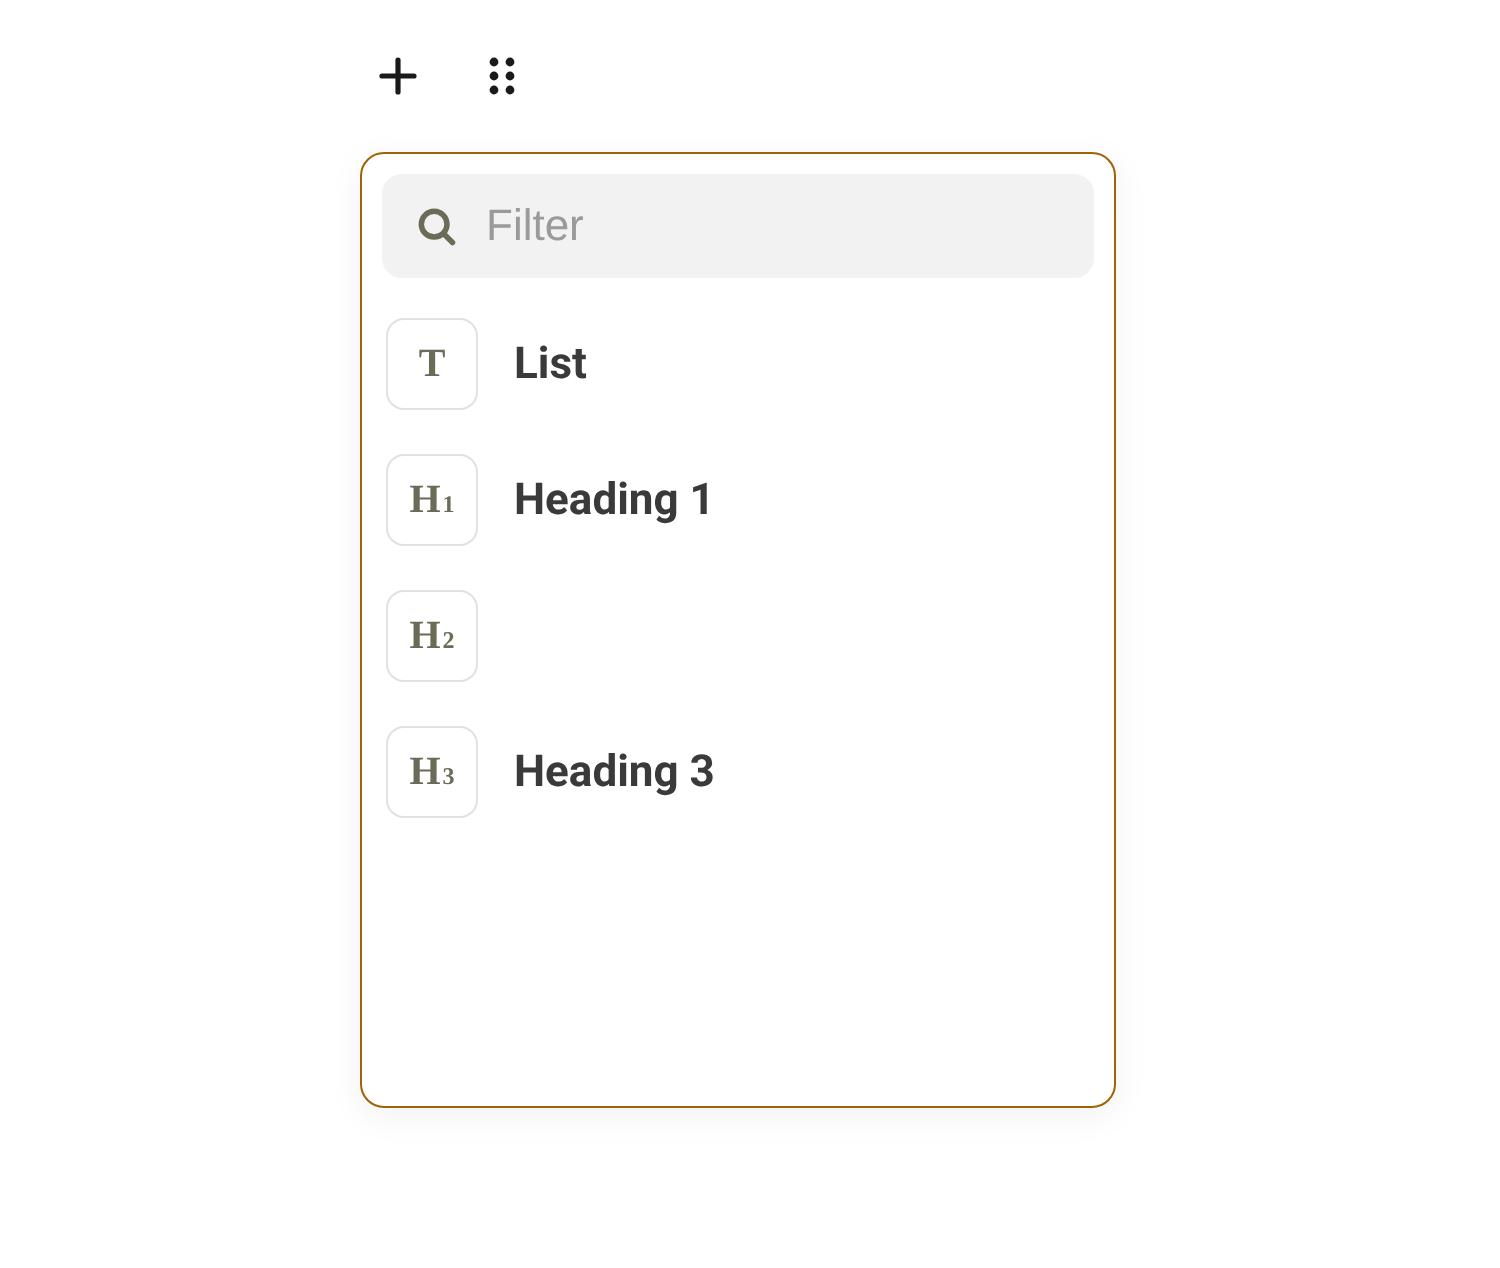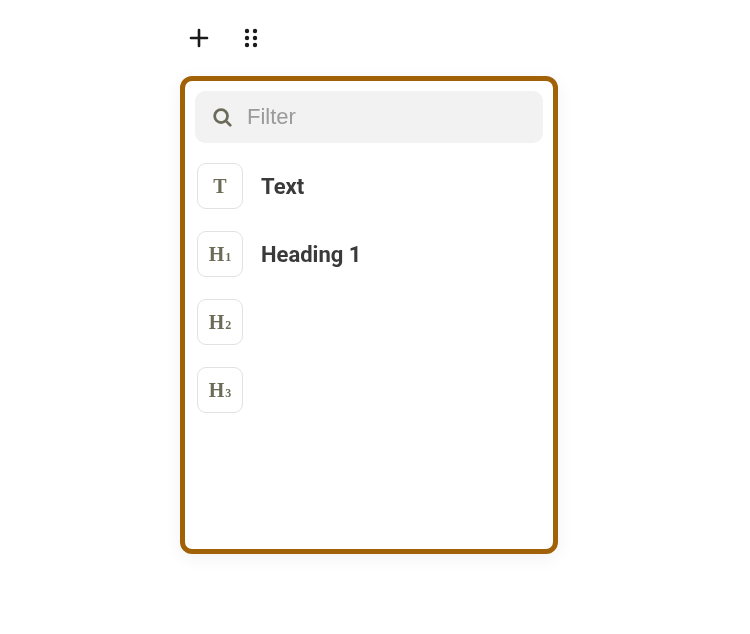--- a/index.html
+++ b/index.html
@@ -27,21 +27,21 @@
     color: #1a1a1a;
     cursor: pointer;
   }
   .panel {
     position: absolute;
     top: 76px;
     left: 180px;
     width: 378px;
     height: 478px;
     background: #fff;
-    border: 5px solid #a16207;
+    border: 1px solid #a16207;
     border-radius: 12px;
     box-shadow: 0 4px 18px rgba(0,0,0,0.06);
     padding: 10px 10px 0 10px;
     overflow: hidden;
   }
   .filter-wrap {
     display: flex;
     align-items: center;
     gap: 14px;
     background: #f2f2f2;
@@ -127,37 +127,38 @@
         <circle cx="11" cy="11" r="7"></circle>
         <line x1="21" y1="21" x2="16.2" y2="16.2"></line>
       </svg>
     <input class="filter-input" placeholder="Filter" style="">
   </div>
 
   <div class="item">
     <div class="item-icon">
       <span class="letter">T</span>
     </div>
-    <span class="item-label">Text</span>
+    <span class="item-label">List</span>
   </div>
 
   <div class="item">
     <div class="item-icon">
       <span class="letter">H<span class="sub">1</span></span>
     </div>
     <span class="item-label">Heading 1</span>
   </div>
 
   <div class="item">
     <div class="item-icon">
       <span class="letter">H<span class="sub">2</span></span>
     </div>
   </div>
 
   <div class="item">
     <div class="item-icon">
       <span class="letter">H<span class="sub">3</span></span>
     </div>
+    <span class="item-label">Heading 3</span>
   </div>
 
 
 
 </div>
 
 </body></html>

